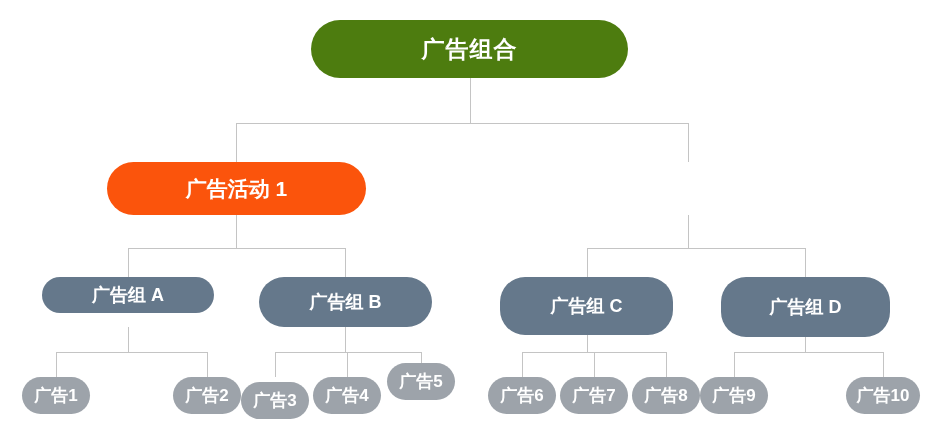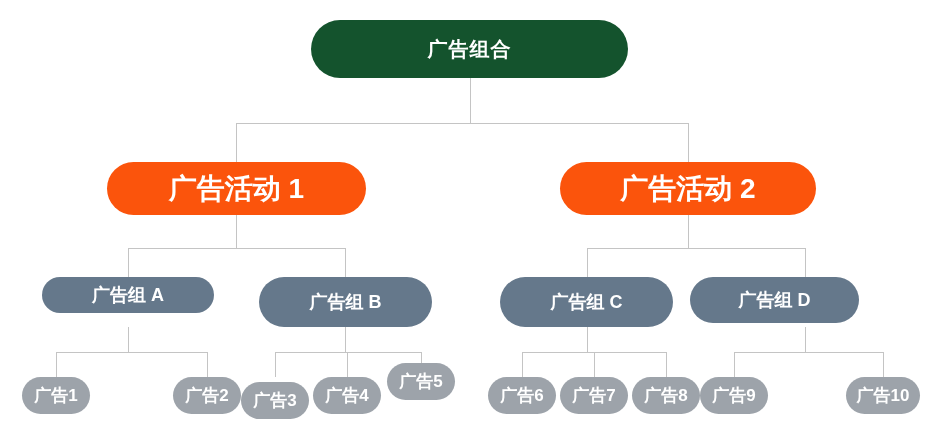--- a/index.html
+++ b/index.html
@@ -4,22 +4,22 @@
 <style>
   html,body{margin:0;padding:0;background:#ffffff;}
   body{font-family:"Liberation Sans","DejaVu Sans",sans-serif;}
   .canvas{position:relative;width:934px;height:443px;background:#ffffff;overflow:hidden;}
   .node{
     position:absolute;
     display:flex;align-items:center;justify-content:center;
     color:#ffffff;font-weight:700;text-align:center;
     box-sizing:border-box;white-space:nowrap;
   }
-  .lvl-root{background:#14532d;border-radius:29px;font-size:20px;letter-spacing:1px;}
-  .lvl-campaign{background:#FB540C;border-radius:27px;font-size:28px;}
+  .lvl-root{background:#4d7c0f;border-radius:29px;font-size:23px;letter-spacing:1px;}
+  .lvl-campaign{background:#FB540C;border-radius:27px;font-size:21px;}
   .lvl-group{background:#65788B;border-radius:25px;font-size:18px;}
   .lvl-ad{background:#9DA3AA;border-radius:19px;font-size:17px;}
   .line{position:absolute;background:#C4C4C4;}
   .line.v{width:1px;}
   .line.h{height:1px;}
 </style>
 </head>
 <body>
 
 <div class="canvas">
@@ -57,26 +57,25 @@
   <div class="line v" style="left:666px;top:352px;height:25px;"></div>
 
   <div class="line v" style="left:805px;top:327px;height:25px;"></div>
   <div class="line h" style="left:734px;top:352px;width:149px;"></div>
   <div class="line v" style="left:734px;top:352px;height:25px;"></div>
   <div class="line v" style="left:883px;top:352px;height:25px;"></div>
 
   <div class="node lvl-root" style="left:311px;top:20px;width:317px;height:58px;">广告组合</div>
 
   <div class="node lvl-campaign" style="left:107px;top:162px;width:259px;height:53px;">广告活动 1</div>
-  <div class="node lvl-campaign" style="left:560px;top:162px;width:256px;height:53px;">广告活动 2</div>
 
   <div class="node lvl-group" style="left:42px;top:277px;width:172px;height:36px;">广告组 A</div>
   <div class="node lvl-group" style="left:259px;top:277px;width:173px;height:50px;">广告组 B</div>
-  <div class="node lvl-group" style="left:500px;top:277px;width:173px;height:50px;">广告组 C</div>
-  <div class="node lvl-group" style="left:690px;top:277px;width:169px;height:46px;">广告组 D</div>
+  <div class="node lvl-group" style="left:500px;top:277px;width:173px;height:58px;">广告组 C</div>
+  <div class="node lvl-group" style="left:721px;top:277px;width:169px;height:60px;">广告组 D</div>
 
   <div class="node lvl-ad" style="left:22px;top:377px;width:68px;height:37px;">广告1</div>
   <div class="node lvl-ad" style="left:173px;top:377px;width:68px;height:37px;">广告2</div>
   <div class="node lvl-ad" style="left:241px;top:382px;width:68px;height:37px;">广告3</div>
   <div class="node lvl-ad" style="left:313px;top:377px;width:68px;height:37px;">广告4</div>
   <div class="node lvl-ad" style="left:387px;top:363px;width:68px;height:37px;">广告5</div>
   <div class="node lvl-ad" style="left:488px;top:377px;width:68px;height:37px;">广告6</div>
   <div class="node lvl-ad" style="left:560px;top:377px;width:68px;height:37px;text-align:right;">广告7</div>
   <div class="node lvl-ad" style="left:632px;top:377px;width:68px;height:37px;">广告8</div>
   <div class="node lvl-ad" style="left:700px;top:377px;width:68px;height:37px;">广告9</div>

